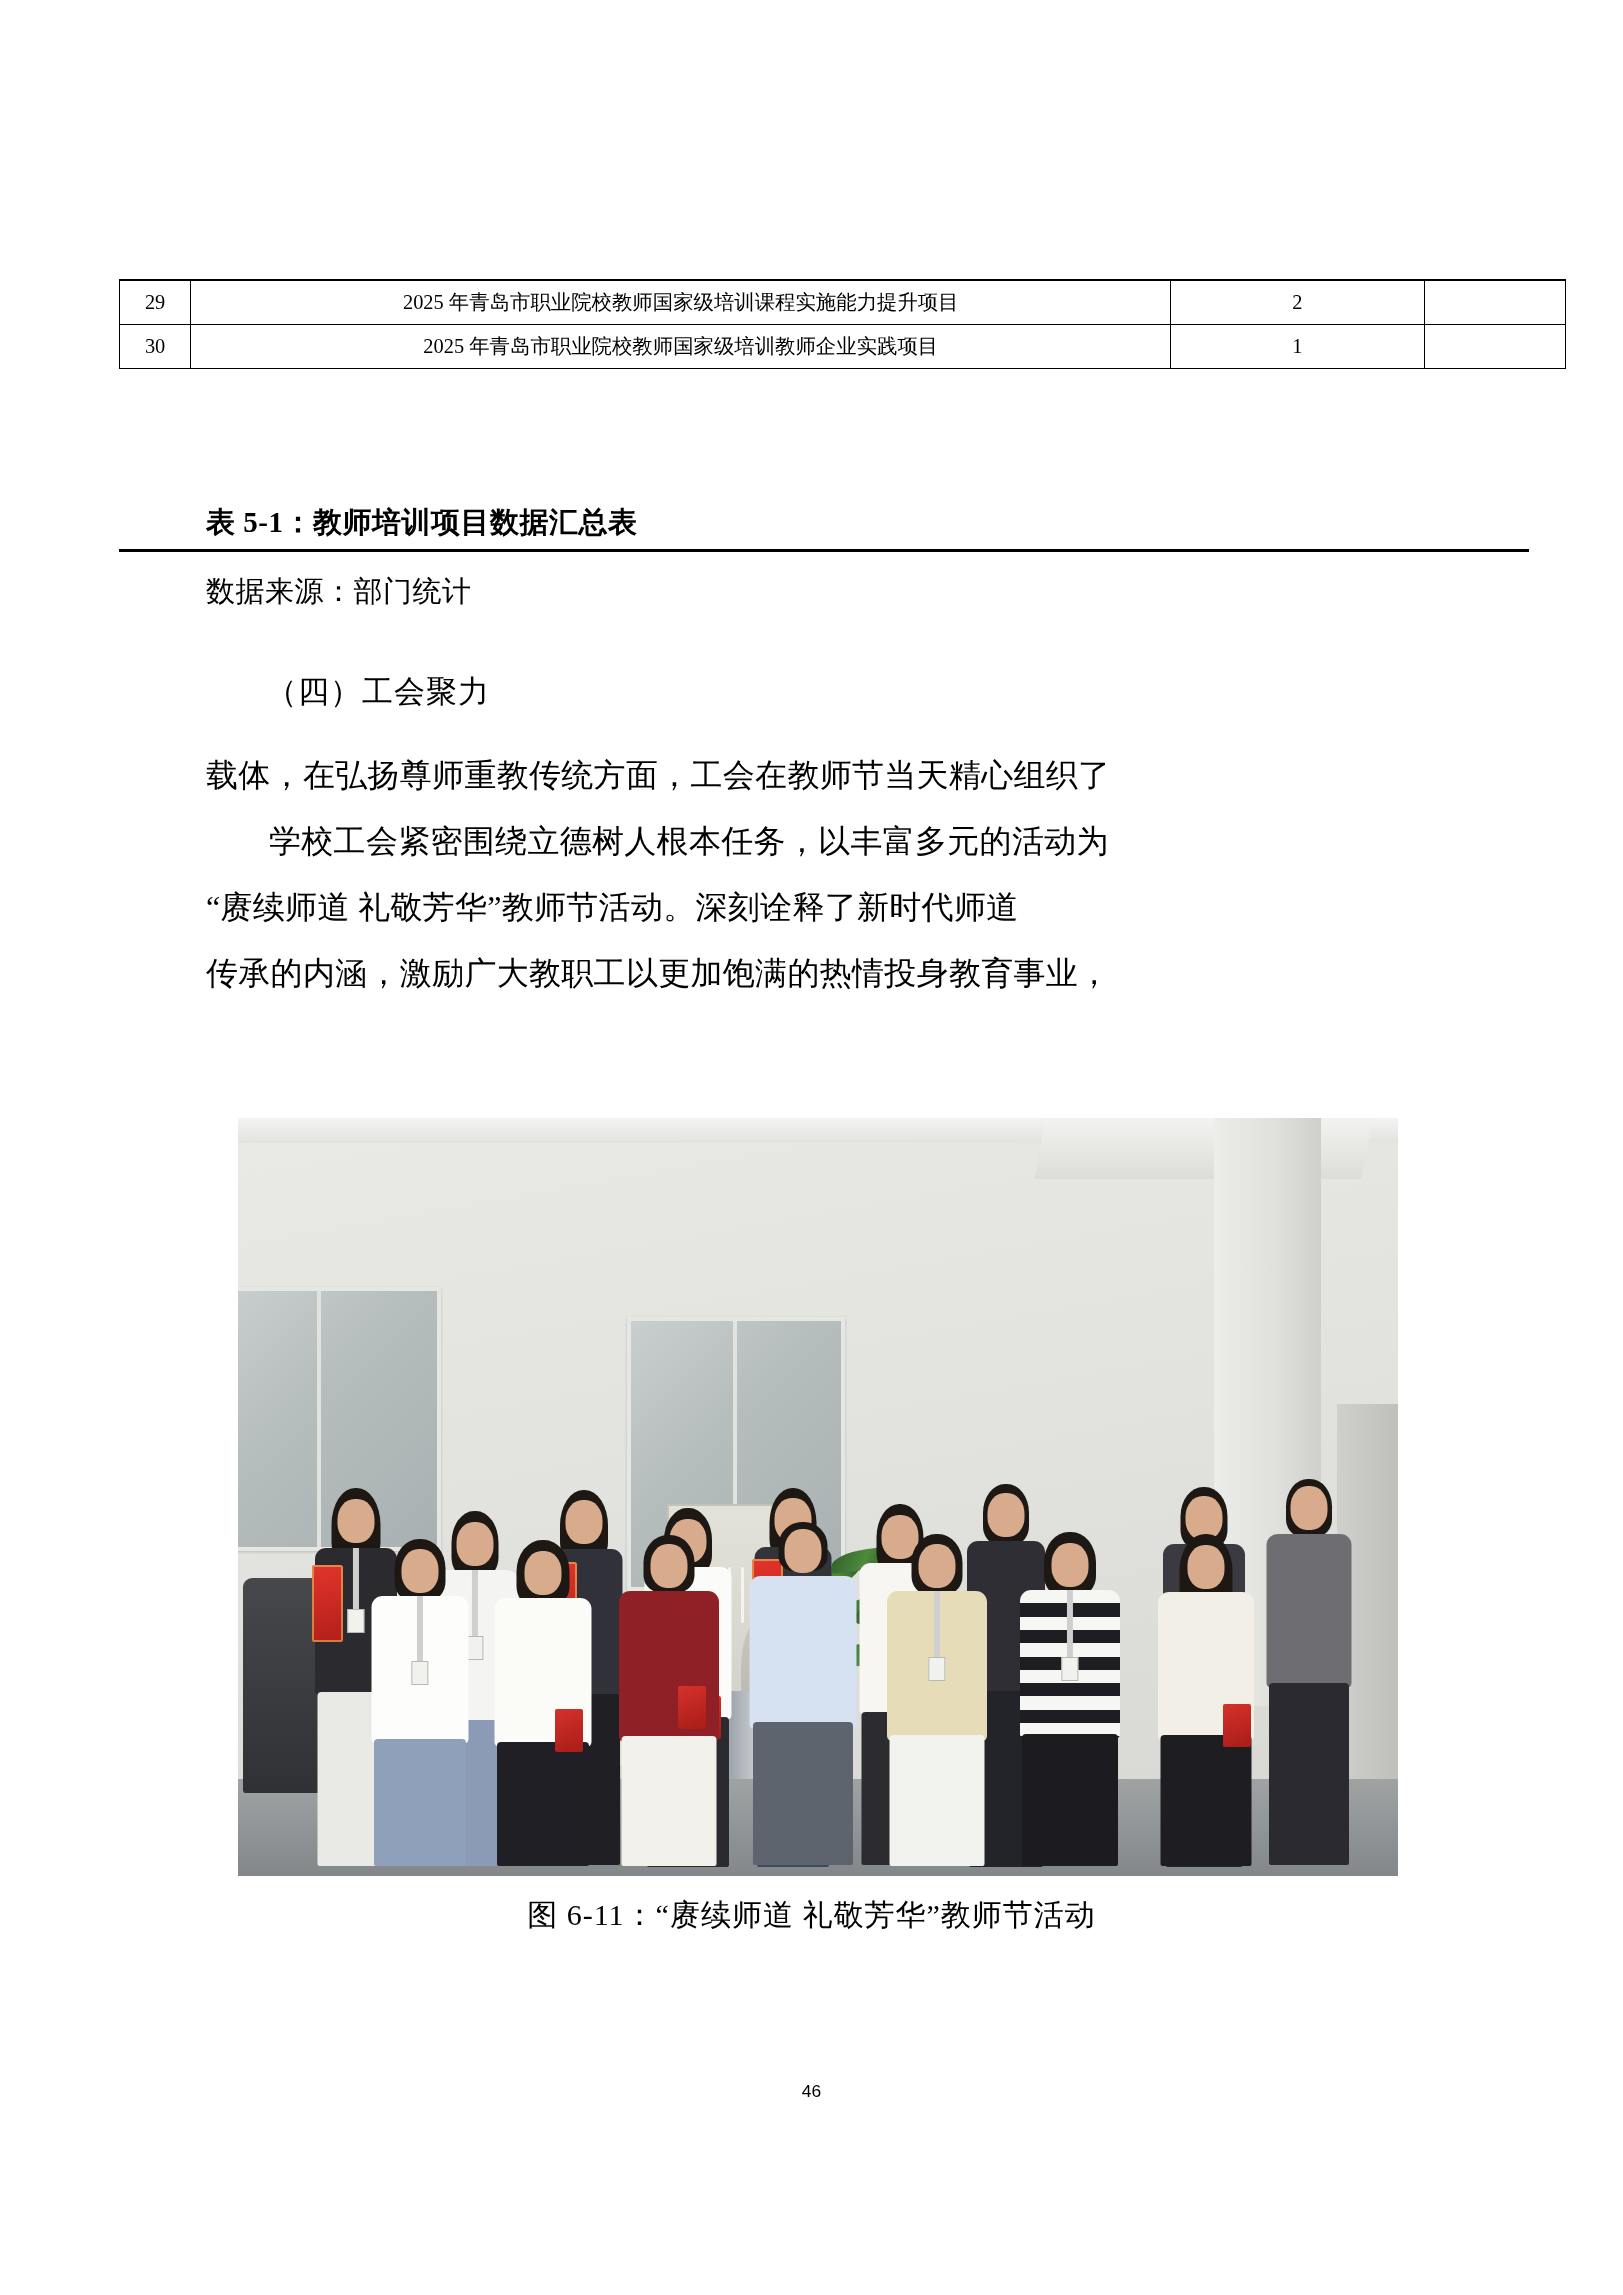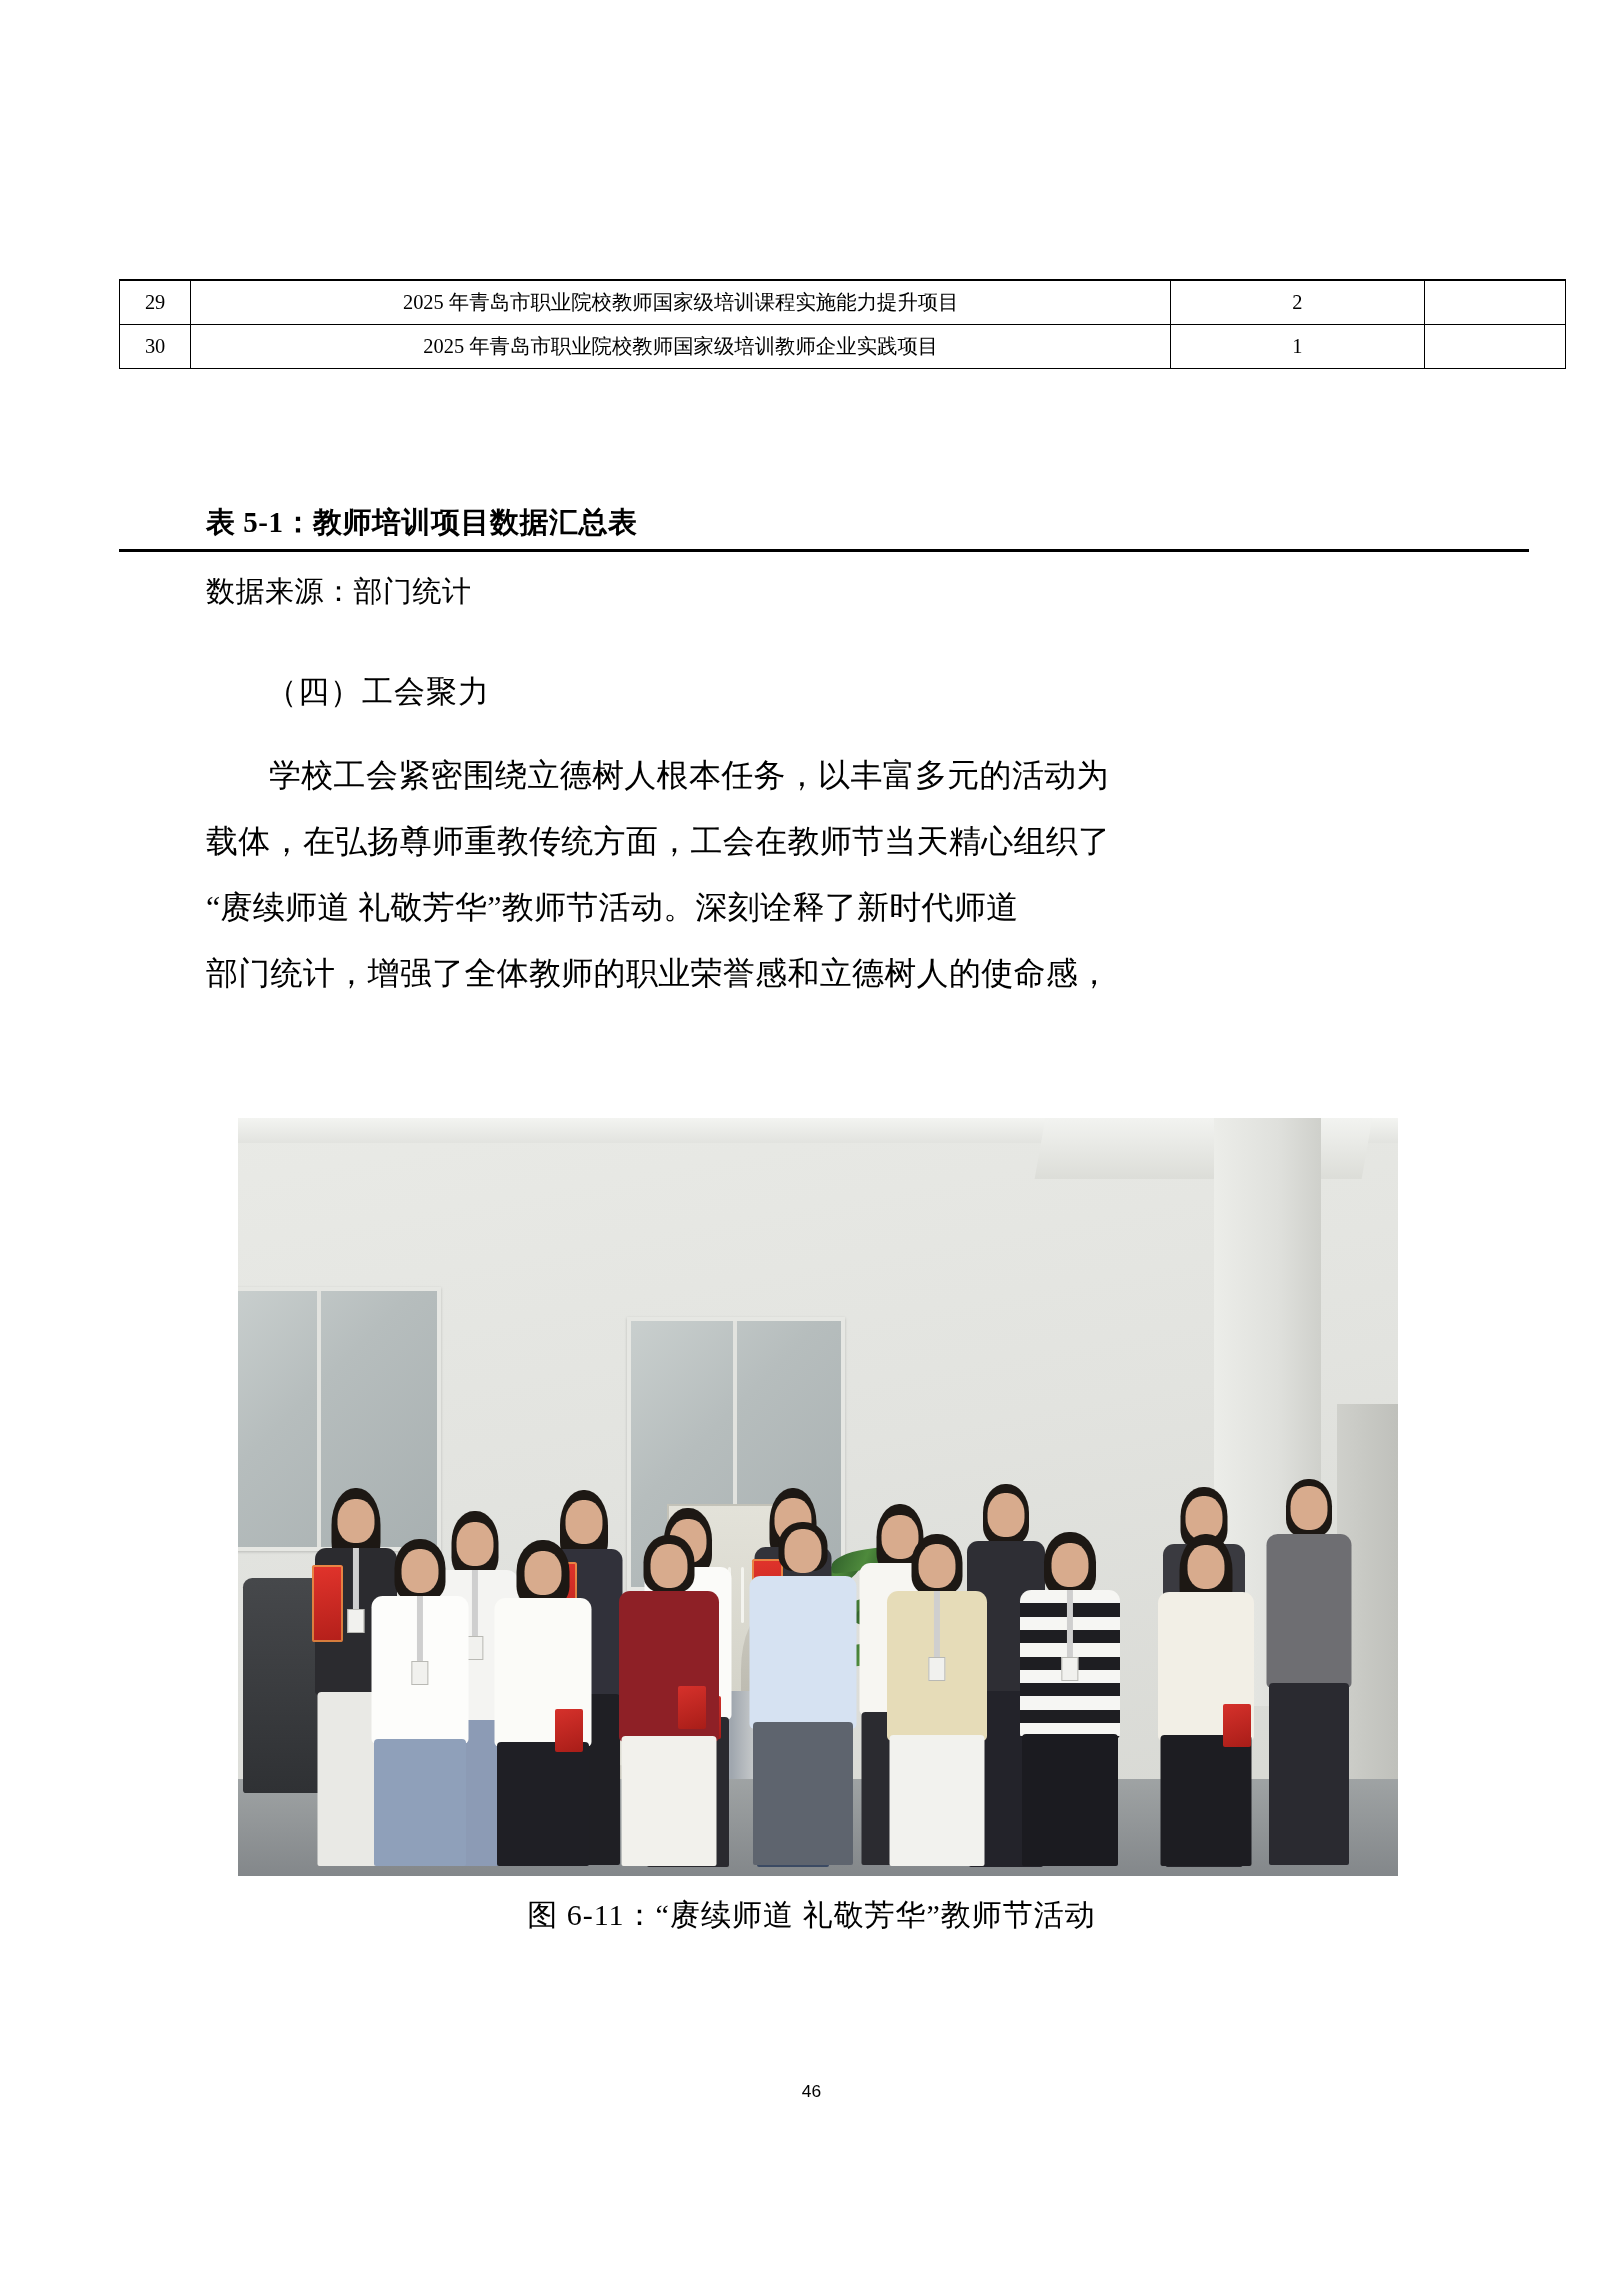--- a/index.html
+++ b/index.html
@@ -293,24 +293,24 @@
     <div class="caption-rule"></div>
   </div>
 
   <div class="source-line">数据来源：部门统计</div>
 
   <div class="sec-heading">
     <span class="indent"></span><span>（四）工会聚力</span>
   </div>
 
   <div class="body-para">
+    <span class="body-line"><span>载体，在弘扬尊师重教传统方面，工会在教师节当天精心组织了</span></span>
     <span class="body-line"><span class="para-indent"></span><span>学校工会紧密围绕立德树人根本任务，以丰富多元的活动为</span></span>
-    <span class="body-line"><span>载体，在弘扬尊师重教传统方面，工会在教师节当天精心组织了</span></span>
     <span class="body-line"><span>“赓续师道 礼敬芳华”教师节活动。深刻诠释了新时代师道</span></span>
-    <span class="body-line"><span>部门统计，增强了全体教师的职业荣誉感和立德树人的使命感，</span></span>
+    <span class="body-line"><span>传承的内涵，激励广大教职工以更加饱满的热情投身教育事业，</span></span>
   </div>
 
   <div class="photo-frame">
     <div class="photo-canvas">
 
       <div class="wall"></div>
       <div class="ceiling"></div>
       <div class="soffit"></div>
       <div class="column-right"></div>
       <div class="doorframe"></div>

